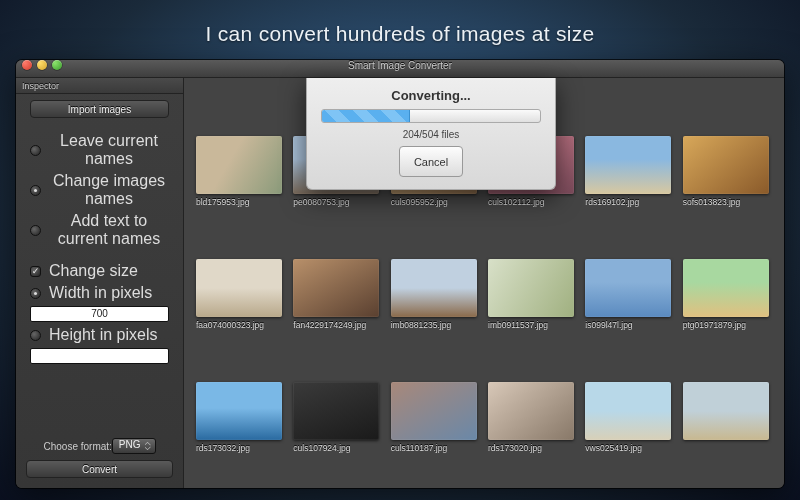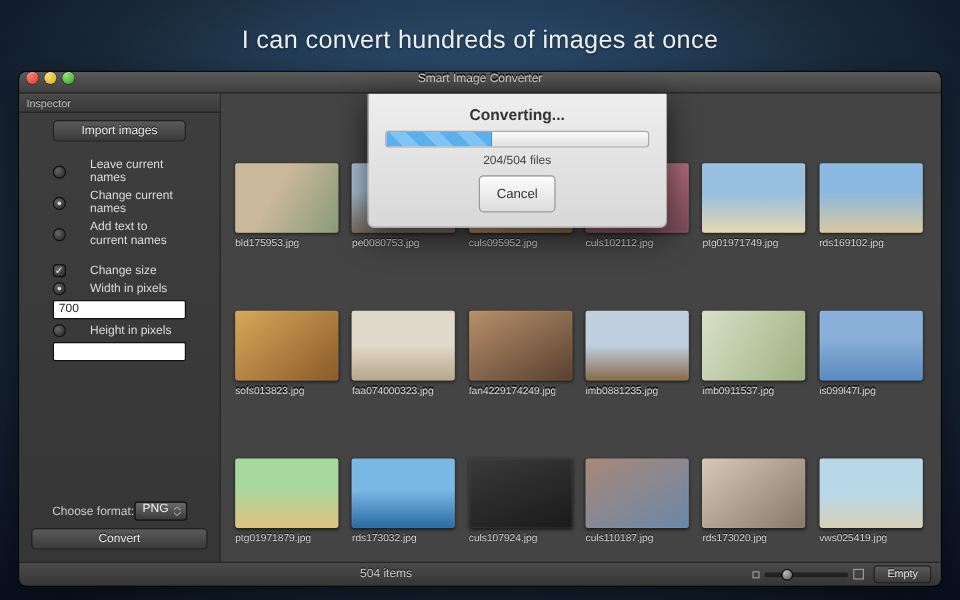--- a/index.html
+++ b/index.html
@@ -69,32 +69,32 @@
     color:#ddd;
   }
   .insp-head {
     height:16px; line-height:16px;
     background:linear-gradient(#4a4a4a,#3a3a3a);
     font-size:9px; color:#ccc;
     padding-left:6px;
     border-bottom:1px solid #222;
     text-shadow:0 -1px 0 #000;
   }
-  .side-pad { padding:6px 28px; display:flex; flex-direction:column; gap:4px;}
+  .side-pad { padding:6px 14px; display:flex; flex-direction:column; gap:4px;text-align:center;}
   .btn {
     height:18px;
     background:linear-gradient(#5a5a5a,#3a3a3a);
     border:1px solid #222;
     border-radius:4px;
     color:#eee; font-size:10px;
     display:flex; align-items:center; justify-content:center;
     text-shadow:0 -1px 0 #000;
     cursor:pointer;
   }
-  .radio-row, .check-row { display:flex; align-items:center; gap:20px; font-size:10px; color:#ddd;}
+  .radio-row, .check-row { display:flex; align-items:center; gap:8px; font-size:16px; color:#ddd;}
   .radio, .check {
     width:11px;height:11px;border-radius:50%;
     background:radial-gradient(circle at 35% 35%,#666,#222);
     border:1px solid #111;
     position:relative; flex:0 0 auto;
   }
   .check{border-radius:3px;}
   .radio.sel::after{content:"";position:absolute;inset:3px;border-radius:50%;background:#ddd;}
   .check.sel::after{content:"✓";position:absolute;inset:0;color:#eee;font-size:9px;line-height:9px;text-align:center;}
   .textin {
@@ -210,21 +210,21 @@
   .modal .cancel{
     height:31px; padding:0 14px;
     background:linear-gradient(#fdfdfd,#dcdcdc);
     border:1px solid #999; border-radius:4px;
     font-size:11px; color:#333;
   }
 </style>
 </head>
 <body>
 
-<div class="tagline">I can convert hundreds of images at once</div>
+<div class="tagline">I can convert hundreds of images at size</div>
 
 <div class="window">
   <div class="titlebar">
     <div class="traffic">
       <div class="tl red"></div>
       <div class="tl yel"></div>
       <div class="tl grn"></div>
     </div>
     <div class="title">Smart Image Converter</div>
   </div>
@@ -236,21 +236,21 @@
       <div class="side-pad">
         <div class="btn">Import images</div>
         <div class="sep"></div>
 
         <div class="radio-row">
           <div class="radio"></div>
           <span>Leave current names</span>
         </div>
         <div class="radio-row">
           <div class="radio sel"></div>
-          <span>Change current names</span>
+          <span>Change images names</span>
         </div>
         <div class="radio-row">
           <div class="radio"></div>
           <span>Add text to current names</span>
         </div>
 
         <div class="sep"></div>
 
         <div class="check-row">
           <div class="check sel"></div>
@@ -289,24 +289,20 @@
           </div>
           <div class="cell">
             <div class="thumb p2"></div>
             <div class="fname">culs095952.jpg</div>
           </div>
           <div class="cell">
             <div class="thumb p3"></div>
             <div class="fname">culs102112.jpg</div>
           </div>
           <div class="cell">
-            <div class="thumb p4"></div>
-            <div class="fname">ptg01971749.jpg</div>
-          </div>
-          <div class="cell">
             <div class="thumb p5"></div>
             <div class="fname">rds169102.jpg</div>
           </div>
           <div class="cell">
             <div class="thumb p6"></div>
             <div class="fname">sofs013823.jpg</div>
           </div>
           <div class="cell">
             <div class="thumb p7"></div>
             <div class="fname">faa074000323.jpg</div>
@@ -372,31 +368,20 @@
             <div class="fname"></div>
           </div>
           <div class="cell">
             <div class="thumb p23"></div>
             <div class="fname"></div>
           </div>
         </div>
     </div>
   </div>
 
-  <div class="statusbar">
-    <span class="count">504 items</span>
-    <div class="zoom">
-      <div class="sq sm"></div>
-      <div class="track">
-          <div class="knob"></div>
-        </div>
-      <div class="sq"></div>
-    </div>
-    <div class="empty-btn">Empty</div>
-  </div>
 </div>
 
 <div class="modal">
   <h3>Converting...</h3>
   <div class="prog-track">
     <div class="prog-fill" id="progfill" style="width: 40.4762%;"></div>
   </div>
   <div class="prog-label">204/504 files</div>
   <button class="cancel">Cancel</button>
 </div>

